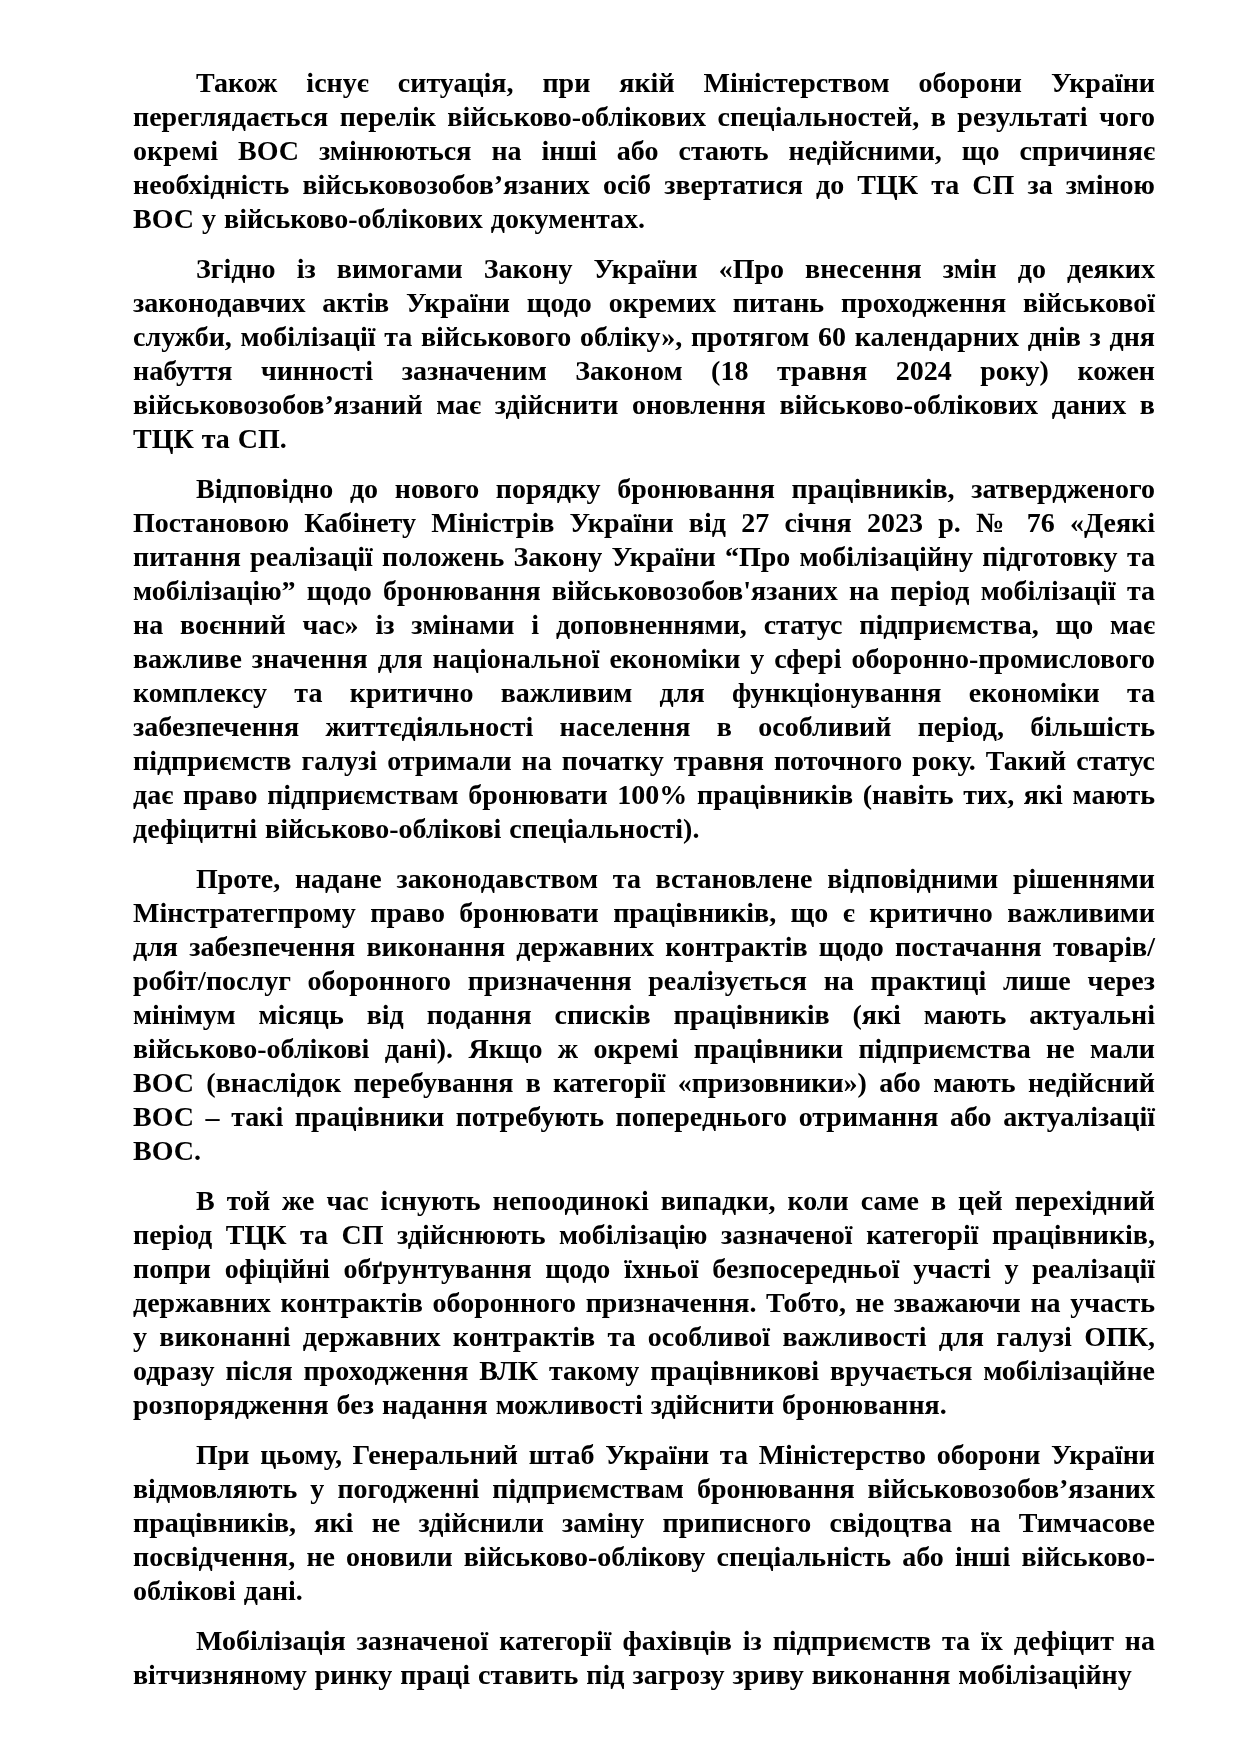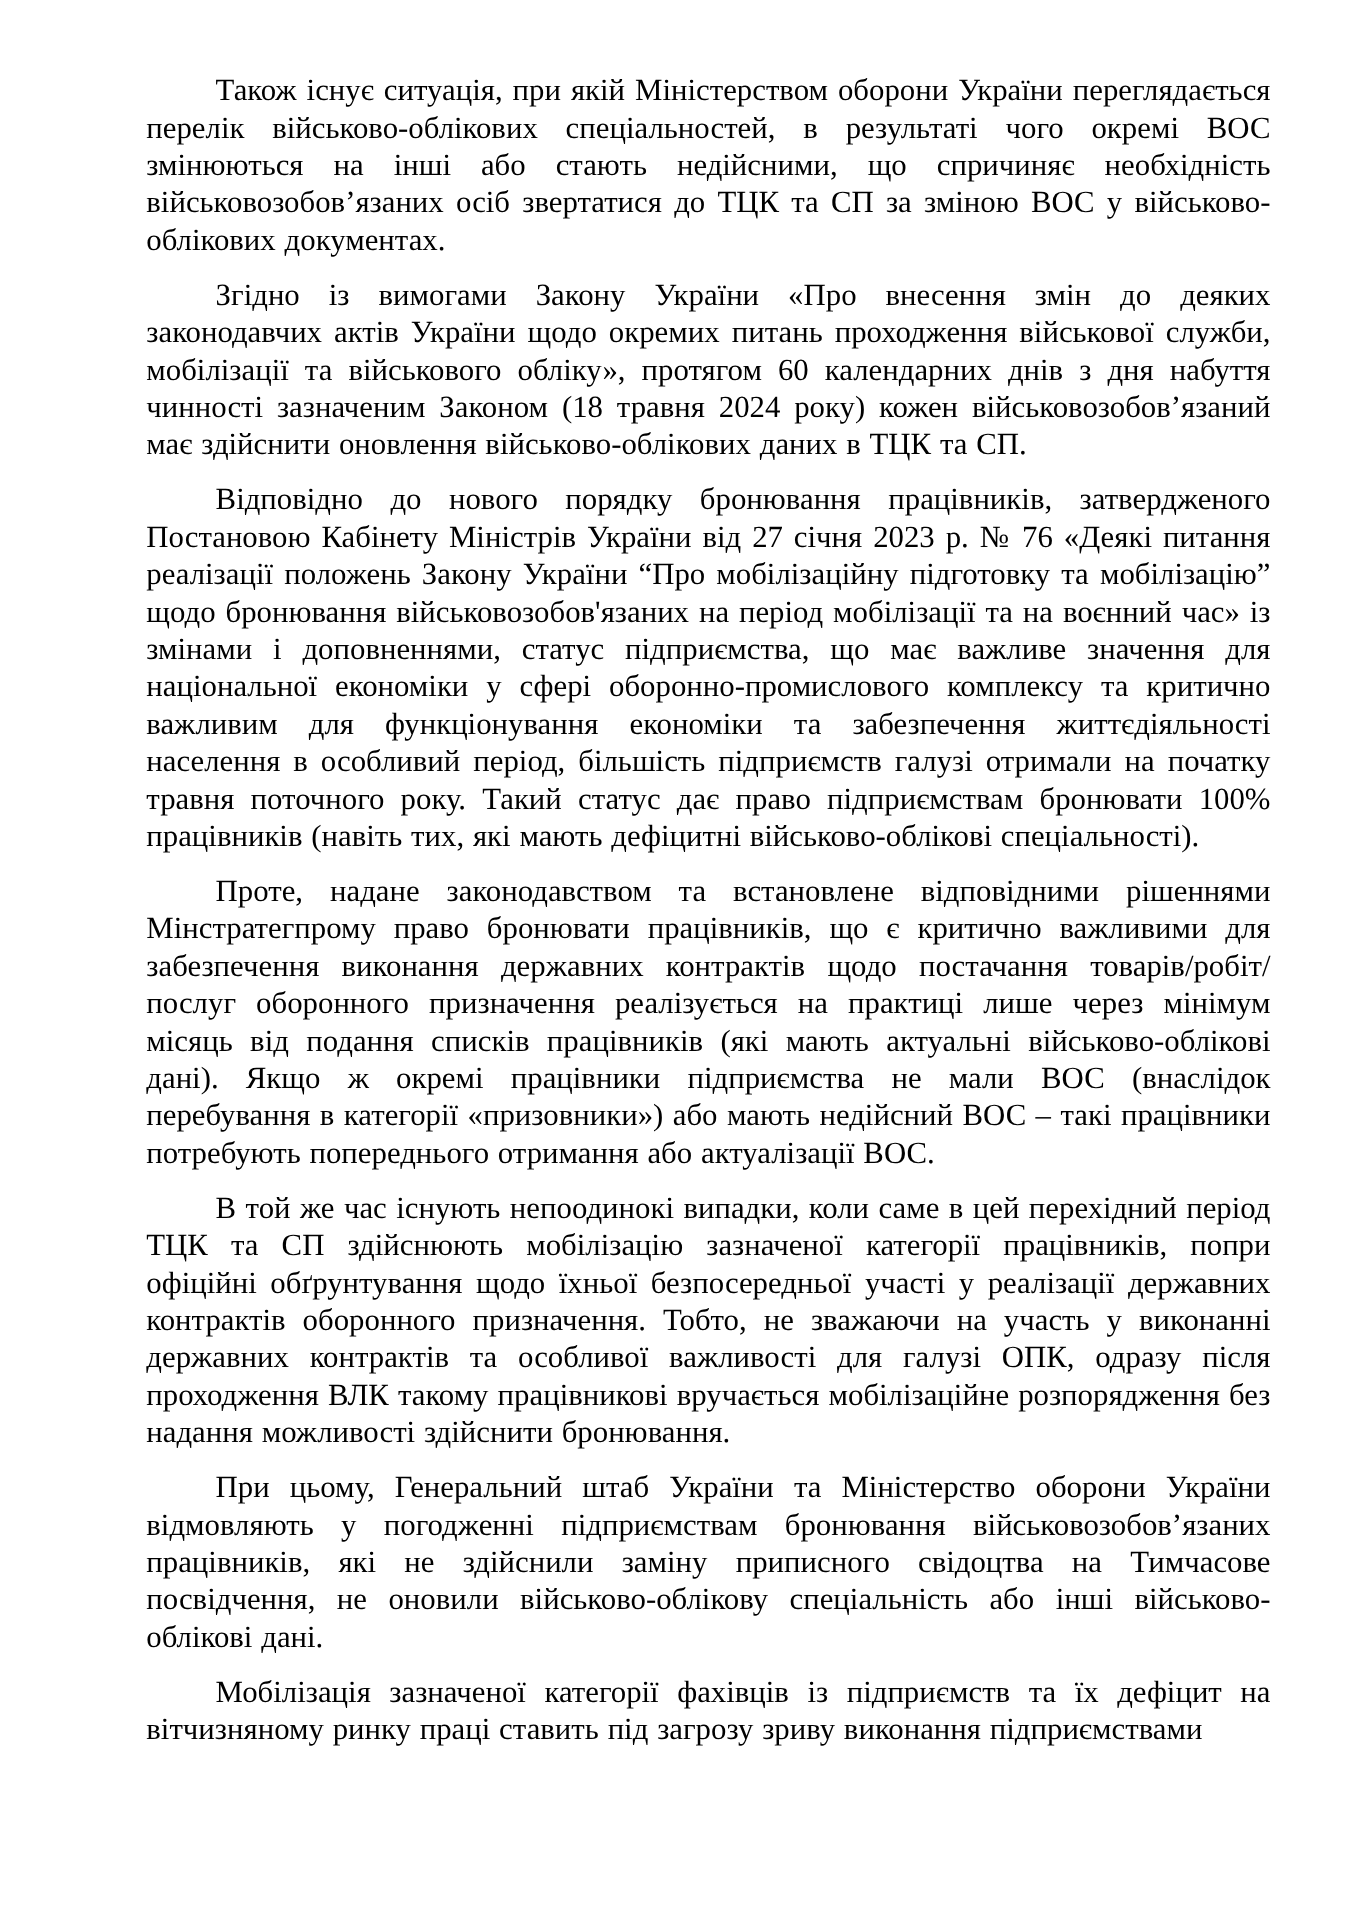--- a/index.html
+++ b/index.html
@@ -18,26 +18,27 @@
     font-family: "Liberation Serif", "DejaVu Serif", serif;
     font-size: 28px;
     line-height: 34px;
     overflow: hidden;
   }
   .page p {
     margin: 0 0 16px 0;
     text-align: justify;
     text-indent: 63px;
     word-spacing: 1px;
+    font-weight: bold;
   }
 </style>
 </head>
 <body>
 
 <div class="page">
   <p>Також існує ситуація, при якій Міністерством оборони України переглядається перелік військово-облікових спеціальностей, в результаті чого окремі ВОС змінюються на інші або стають недійсними, що спричиняє необхідність військовозобов’язаних осіб звертатися до ТЦК та СП за зміною ВОС у військово-облікових документах.</p>
   <p>Згідно із вимогами Закону України «Про внесення змін до деяких законодавчих актів України щодо окремих питань проходження військової служби, мобілізації та військового обліку», протягом 60 календарних днів з дня набуття чинності зазначеним Законом (18 травня 2024 року) кожен військовозобов’язаний має здійснити оновлення військово-облікових даних в ТЦК та СП.</p>
   <p>Відповідно до нового порядку бронювання працівників, затвердженого Постановою Кабінету Міністрів України від 27 січня 2023 р. № 76 «Деякі питання реалізації положень Закону України “Про мобілізаційну підготовку та мобілізацію” щодо бронювання військовозобов'язаних на період мобілізації та на воєнний час» із змінами і доповненнями, статус підприємства, що має важливе значення для національної економіки у сфері оборонно-промислового комплексу та критично важливим для функціонування економіки та забезпечення життєдіяльності населення в особливий період, більшість підприємств галузі отримали  на початку травня поточного року. Такий статус дає право підприємствам бронювати 100% працівників (навіть тих, які мають дефіцитні військово-облікові спеціальності).</p>
   <p>Проте, надане законодавством та встановлене відповідними рішеннями Мінстратегпрому право бронювати працівників, що є критично важливими для забезпечення виконання державних контрактів щодо постачання товарів/робіт/послуг оборонного призначення реалізується на практиці лише через мінімум місяць від подання списків працівників (які мають актуальні військово-облікові дані). Якщо ж окремі працівники підприємства не мали ВОС (внаслідок перебування в категорії «призовники») або мають недійсний ВОС – такі працівники потребують попереднього отримання або актуалізації ВОС.</p>
   <p>В той же час існують непоодинокі випадки, коли саме в цей перехідний період ТЦК та СП здійснюють мобілізацію зазначеної категорії працівників, попри офіційні обґрунтування щодо їхньої безпосередньої участі у реалізації державних контрактів оборонного призначення. Тобто, не зважаючи на участь у виконанні державних контрактів та особливої важливості для галузі ОПК, одразу після проходження ВЛК такому працівникові вручається мобілізаційне розпорядження без надання можливості здійснити бронювання.</p>
   <p>При цьому, Генеральний штаб України та Міністерство оборони України відмовляють у погодженні підприємствам бронювання військовозобов’язаних працівників, які не здійснили заміну приписного свідоцтва на Тимчасове посвідчення, не оновили військово-облікову спеціальність або інші військово-облікові дані.</p>
-  <p>Мобілізація зазначеної категорії фахівців із підприємств та їх дефіцит на вітчизняному ринку праці ставить під загрозу зриву виконання підприємствами</p>
+  <p>Мобілізація зазначеної категорії фахівців із підприємств та їх дефіцит на вітчизняному ринку праці ставить під загрозу зриву виконання мобілізаційну</p>
 </div>
 
 </body></html>

